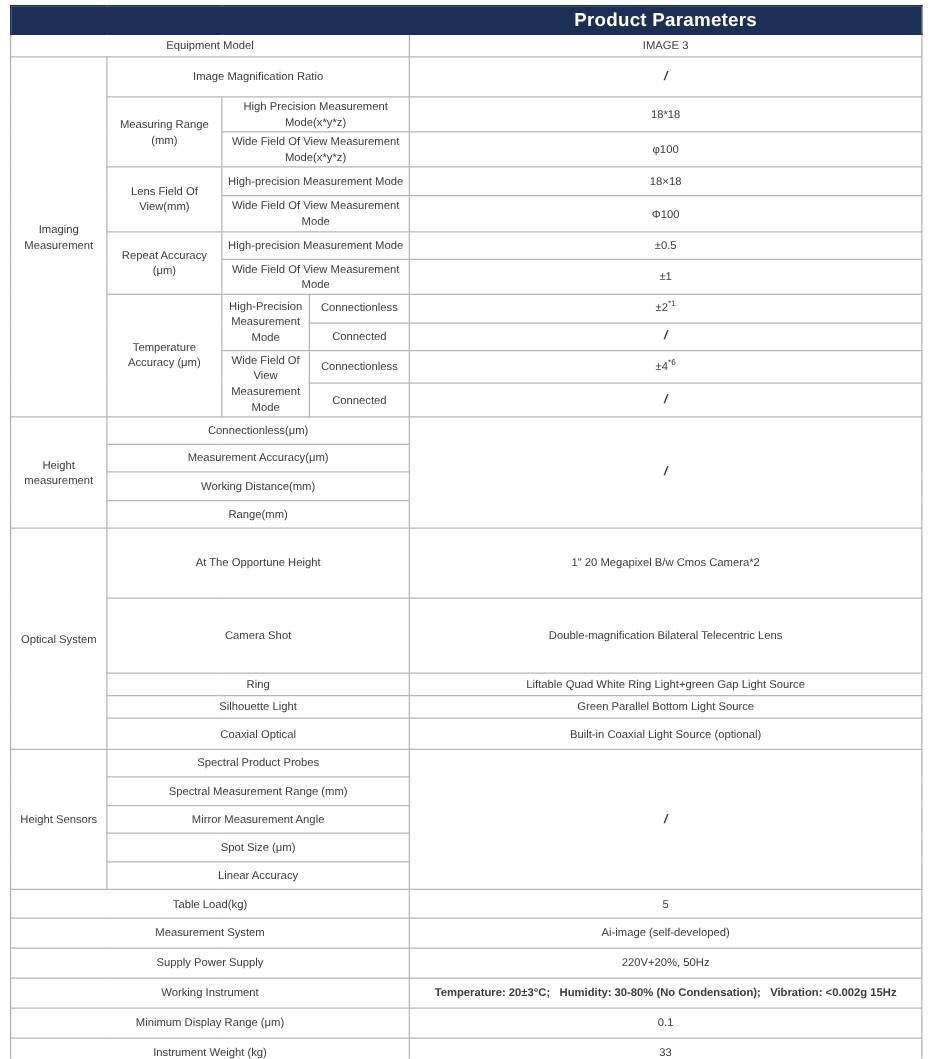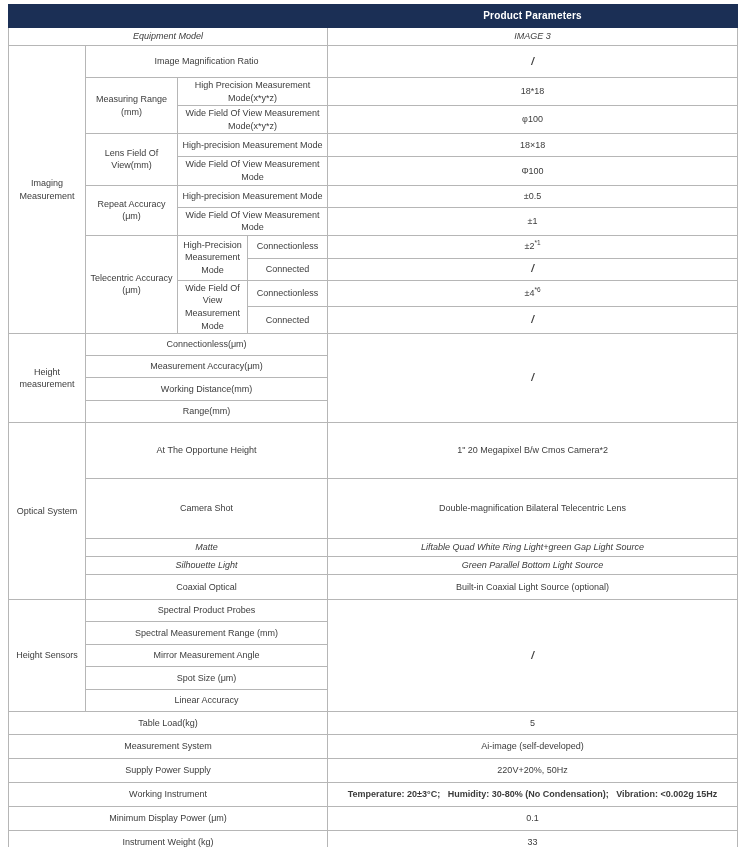--- a/index.html
+++ b/index.html
@@ -1,25 +1,25 @@
 <!DOCTYPE html>
 <html><head>
 <meta charset="utf-8">
 <style>
   html,body{margin:0;padding:0;background:#ffffff;}
   body{width:744px;height:847px;position:relative;font-family:"Liberation Sans",sans-serif;}
   .table-wrap{position:absolute;left:8px;top:4px;width:729px;}
   table{border-collapse:collapse;table-layout:fixed;width:729px;}
   td,th{border:1px solid #b6b6b6;font-size:9px;color:#3c3c3c;text-align:center;vertical-align:middle;padding:1px 4px;line-height:1.4;font-weight:normal;overflow:hidden;}
-  th.hdr{background:#1b2f55;border:1px solid #1b2f55;color:#ffffff;font-size:10px;font-weight:bold;height:22px;padding:0;padding-left:319px;text-align:center;letter-spacing:.2px;}
+  th.hdr{background:#1b2f55;border:1px solid #1b2f55;color:#ffffff;font-size:15px;font-weight:bold;height:22px;padding:0;padding-left:319px;text-align:center;letter-spacing:.2px;}
   td.slash{font-style:italic;font-weight:bold;font-size:10px;}
   td.pre{white-space:pre-wrap;font-weight:bold;}
   sup{font-size:6.5px;vertical-align:super;line-height:0;}
   
-  tr.h18{height:18px;font-style:italic;} tr.h22{height:22px;} tr.h23{height:23px;} tr.h24{height:24px;padding-left:32px;}
+  tr.h18{height:18px;} tr.h22{height:22px;} tr.h23{height:23px;} tr.h24{height:24px;padding-left:32px;}
   tr.h25{height:25px;} tr.h32{height:32px;} tr.h56{height:56px;} tr.h60{height:60px;padding-left:33px;}
 </style>
 </head>
 <body>
 
 <div class="table-wrap">
 <table>
   <colgroup>
     <col style="width:77px">
         <col style="width:92px">
@@ -64,21 +64,21 @@
   <tr class="h22">
     <td rowspan="2">Repeat Accuracy (μm)</td>
     <td colspan="2">High-precision Measurement Mode</td>
     <td>±0.5</td>
   </tr>
   <tr class="h22">
     <td colspan="2">Wide Field Of View Measurement Mode</td>
     <td>±1</td>
   </tr>
   <tr class="h23">
-    <td rowspan="4">Telecentric Accuracy (μm)</td>
+    <td rowspan="4">Temperature Accuracy (μm)</td>
     <td rowspan="2">High-Precision Measurement Mode</td>
     <td>Connectionless</td>
     <td><span>±2</span><sup>*1</sup></td>
   </tr>
   <tr class="h22">
     <td>Connected</td>
     <td class="slash">/</td>
   </tr>
   <tr class="h22">
     <td rowspan="2">Wide Field Of View Measurement Mode</td>
@@ -108,21 +108,21 @@
   <tr class="h56">
     <td rowspan="5">Optical System</td>
     <td colspan="3">At The Opportune Height</td>
     <td>1" 20 Megapixel B/w Cmos Camera*2</td>
   </tr>
   <tr class="h60">
     <td colspan="3">Camera Shot</td>
     <td>Double-magnification Bilateral Telecentric Lens</td>
   </tr>
   <tr class="h18">
-    <td colspan="3">Matte</td>
+    <td colspan="3">Ring</td>
     <td>Liftable Quad White Ring Light+green Gap Light Source</td>
   </tr>
   <tr class="h18">
     <td colspan="3">Silhouette Light</td>
     <td>Green Parallel Bottom Light Source</td>
   </tr>
   <tr class="h25">
     <td colspan="3">Coaxial Optical</td>
     <td>Built-in Coaxial Light Source (optional)</td>
   </tr>
@@ -155,21 +155,21 @@
   </tr>
   <tr class="h24">
     <td colspan="4">Supply Power Supply</td>
     <td>220V+20%, 50Hz</td>
   </tr>
   <tr class="h24">
     <td colspan="4">Working Instrument</td>
     <td class="pre">Temperature: 20±3°C;   Humidity: 30-80% (No Condensation);   Vibration: &lt;0.002g 15Hz</td>
   </tr>
   <tr class="h24">
-    <td colspan="4">Minimum Display Power (μm)</td>
+    <td colspan="4">Minimum Display Range (μm)</td>
     <td>0.1</td>
   </tr>
   <tr class="h24">
     <td colspan="4">Instrument Weight (kg)</td>
     <td>33</td>
   </tr>
 
 </tbody>
     </table>
 </div>

